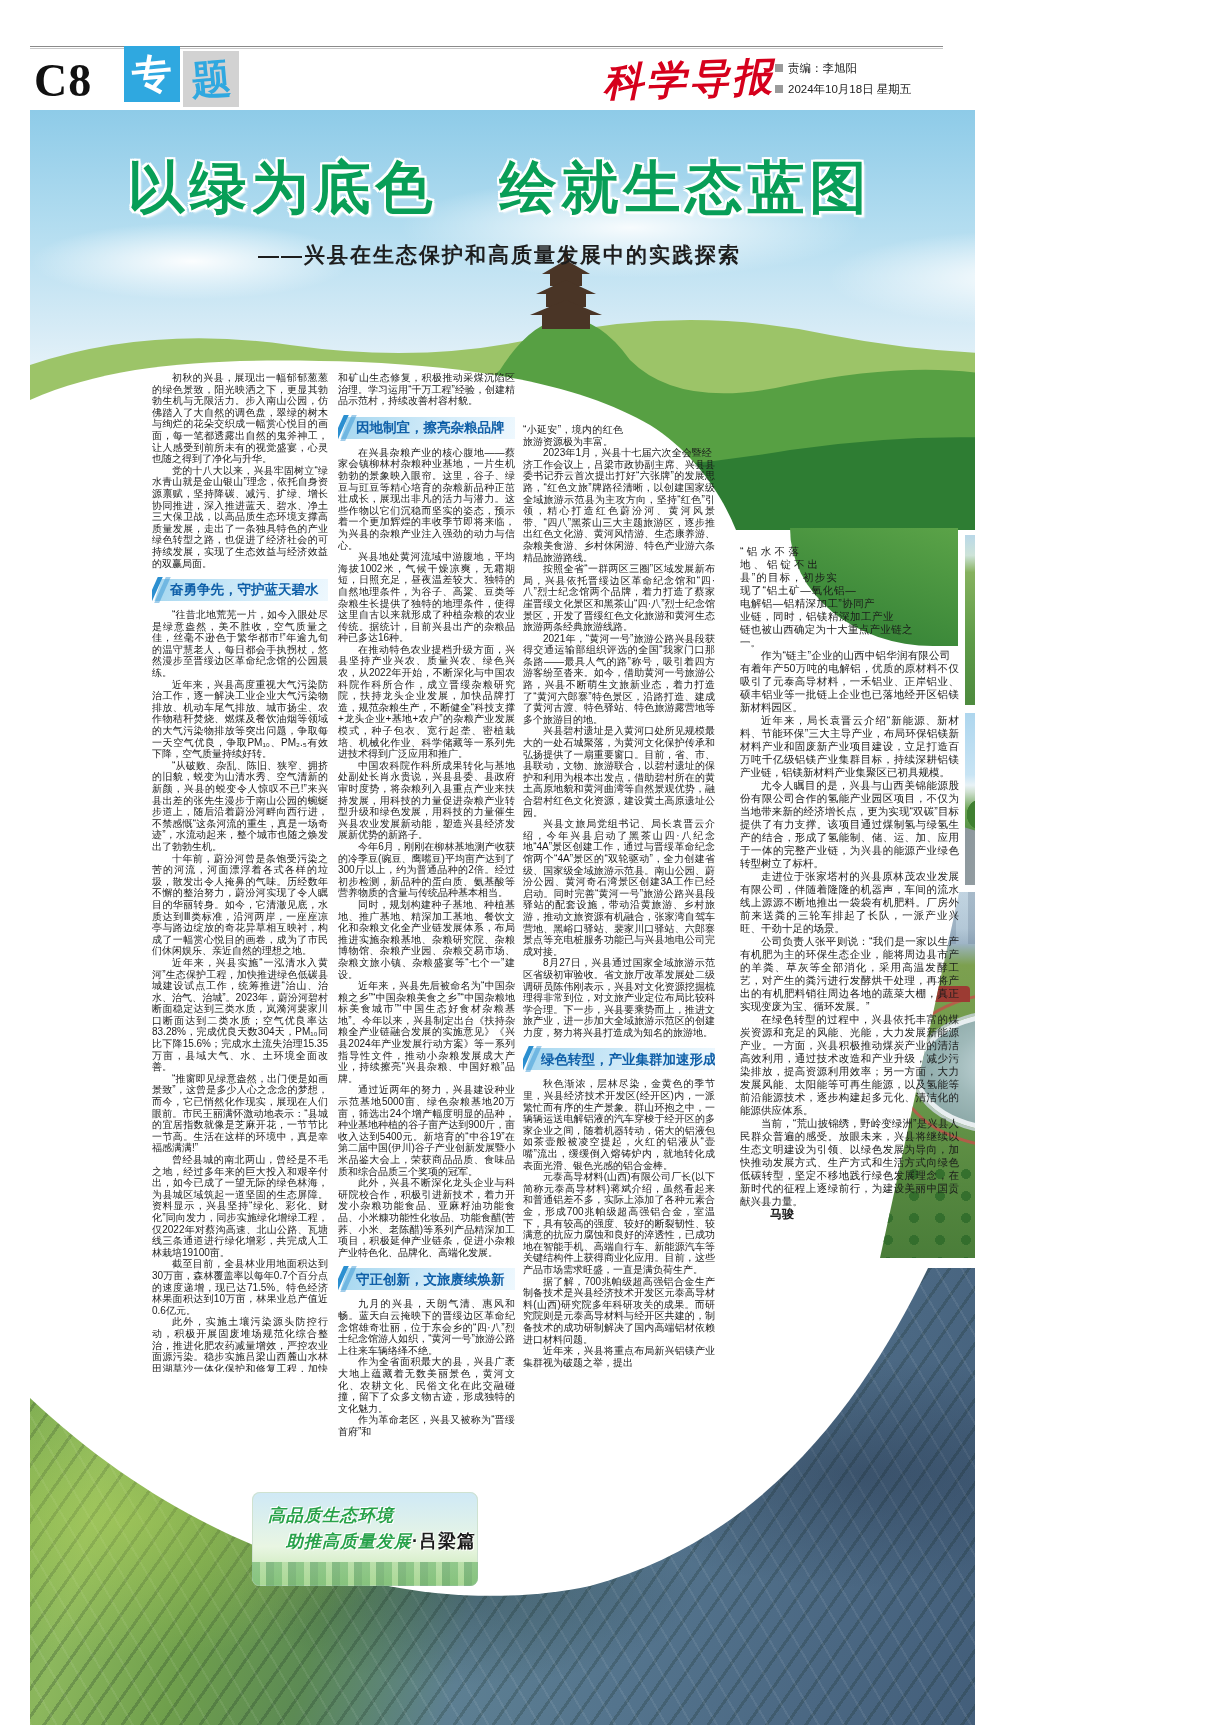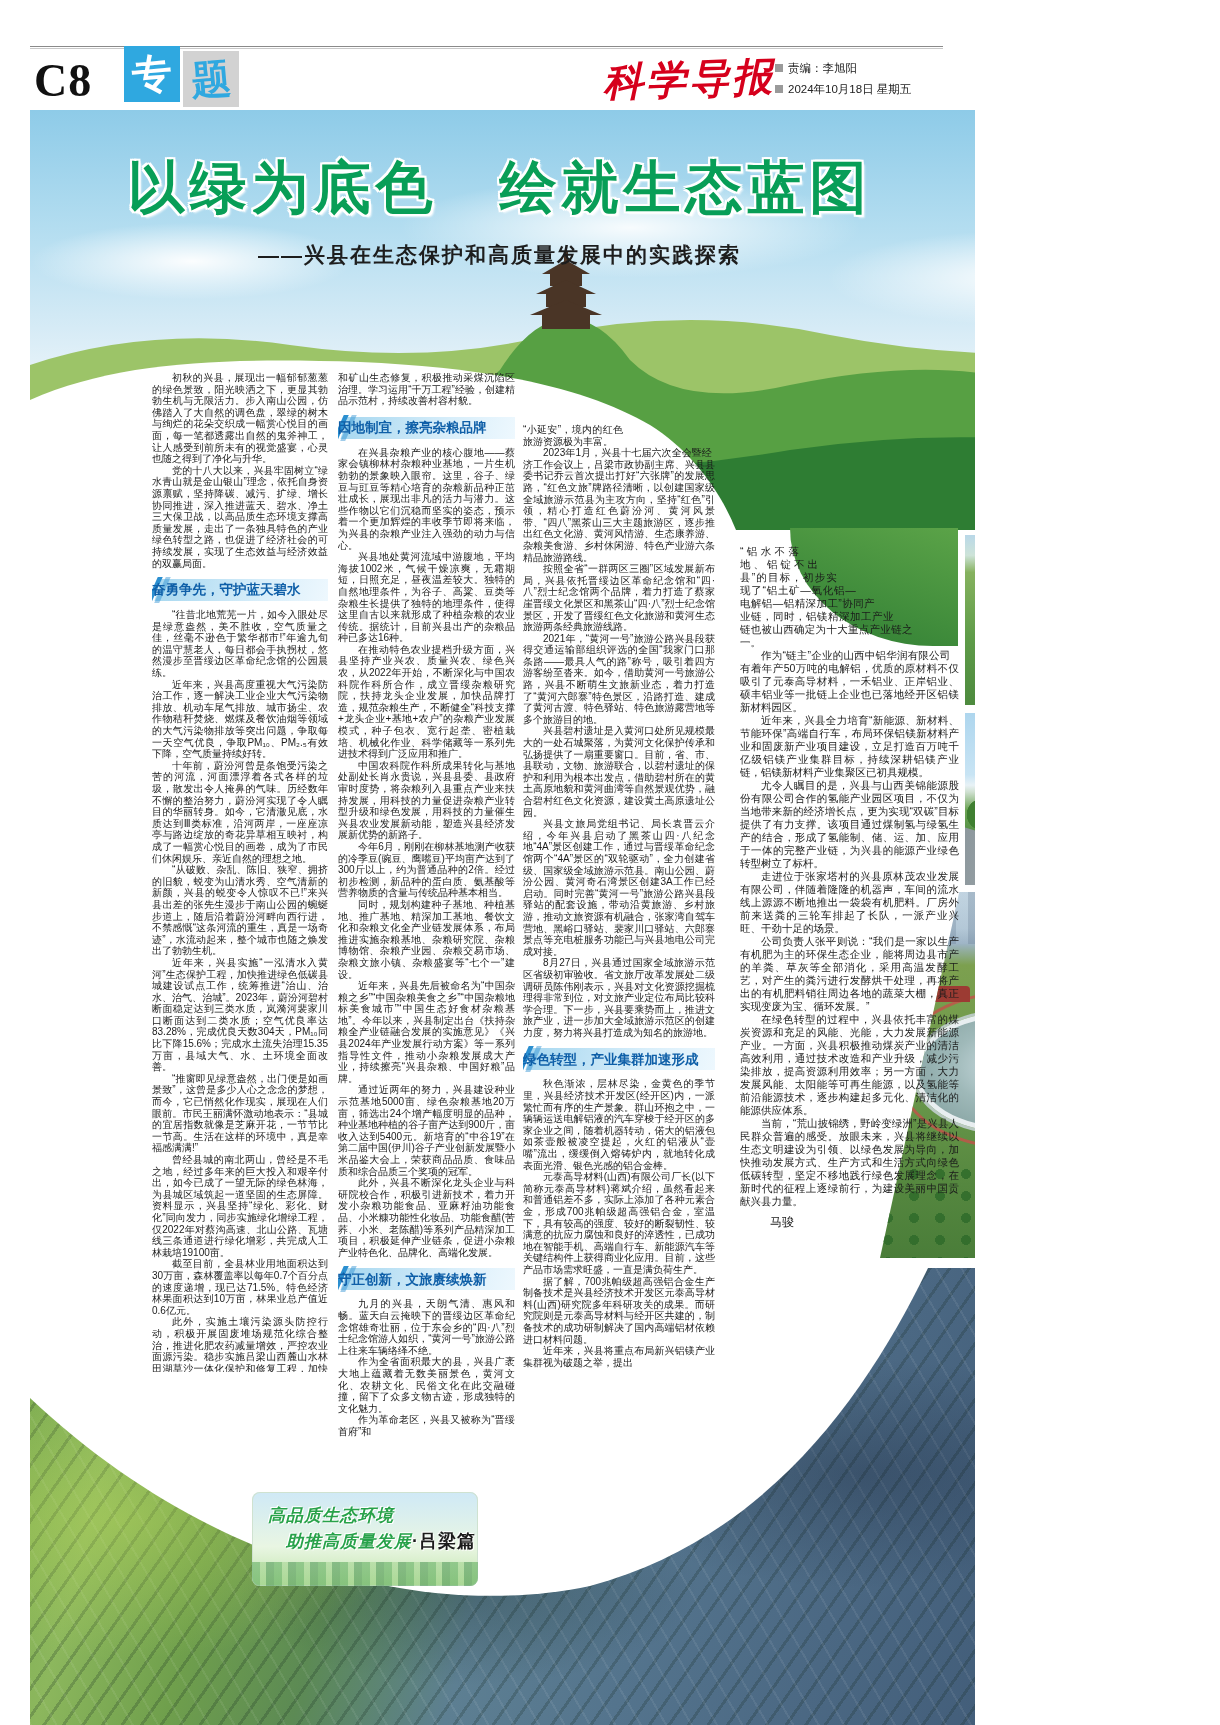--- a/index.html
+++ b/index.html
@@ -94,28 +94,28 @@
   .ph-bottom svg{position:absolute;left:0;top:0;width:100%;height:100%;}
 
   
   .col{position:absolute;z-index:3;font-size:10px;line-height:11.6px;overflow:hidden;text-align:justify;}
   #colA{left:152px;top:372px;width:176px;height:1000px;}
   #colB{left:338px;top:372px;width:177px;height:1118px;}
   #colC{left:523px;top:424px;width:192px;height:1100px;}
   #colD{left:740px;top:545px;width:219px;height:900px;font-size:10.5px;line-height:13px;}
   .para{margin:0;text-indent:2em;}
   .para.cont{text-indent:0;}
-  .para.byline{text-indent:2.5em;font-weight:normal;font-size:12px;margin-top:8px;}
+  .para.byline{text-indent:2.5em;font-weight:bold;font-size:12px;}
   .sec-head{position:relative;height:22px;margin:10px 0 8px;display:flex;align-items:center;}
   .sec-head::before{content:'';position:absolute;left:6px;right:-4px;top:0;bottom:0;
       background:linear-gradient(90deg,#a8d8f0,#d8eefa 60%,#eef8fe);transform:skewX(-18deg);}
   .sec-head::after{content:'';position:absolute;left:0;top:-2px;width:5px;height:26px;background:#2b8fd0;
       transform:skewX(-24deg);box-shadow:8px 0 0 rgba(43,143,208,.45);}
   .sec-head b{position:relative;z-index:1;color:#0f5fa8;font-weight:900;font-size:13.5px;
-      white-space:nowrap;}
+      padding-left:18px;white-space:nowrap;}
   .float-tr{float:right;width:160px;height:110px;shape-outside:polygon(0 0,100% 0,100% 100%);}
   .float-tr-sm{float:right;width:92px;height:24px;shape-outside:polygon(0 0,100% 0,100% 100%);}
   .float-br{float:right;width:150px;height:235px;shape-outside:polygon(100% 52%,100% 100%,0 100%);}
 
   
   .banner{position:absolute;left:252px;top:1492px;width:226px;height:94px;z-index:4;border-radius:8px;
       overflow:hidden;background:linear-gradient(180deg,#cfe9f6 0%,#e9f6e3 58%,#bfe3a8 100%);
       box-shadow:inset 0 0 0 1px #cfe2d0;}
   .banner::after{content:'';position:absolute;left:0;right:0;bottom:0;height:24px;opacity:.8;
       background:repeating-linear-gradient(90deg,rgba(90,170,90,.7) 0 8px,rgba(140,200,120,.5) 8px 14px,rgba(60,140,70,.65) 14px 22px);}
@@ -211,22 +211,22 @@
   </div>
 
   <div class="col" id="colA">
       <p class="para">初秋的兴县，展现出一幅郁郁葱葱的绿色景致，阳光映洒之下，更显其勃勃生机与无限活力。步入南山公园，仿佛踏入了大自然的调色盘，翠绿的树木与绚烂的花朵交织成一幅赏心悦目的画面，每一笔都透露出自然的鬼斧神工，让人感受到前所未有的视觉盛宴，心灵也随之得到了净化与升华。</p>
       <p class="para">党的十八大以来，兴县牢固树立“绿水青山就是金山银山”理念，依托自身资源禀赋，坚持降碳、减污、扩绿、增长协同推进，深入推进蓝天、碧水、净土三大保卫战，以高品质生态环境支撑高质量发展，走出了一条独具特色的产业绿色转型之路，也促进了经济社会的可持续发展，实现了生态效益与经济效益的双赢局面。</p>
       <div class="sec-head">
         <b>奋勇争先，守护蓝天碧水</b>
       </div>
       <p class="para">“往昔北地荒芜一片，如今入眼处尽是绿意盎然，美不胜收，空气质量之佳，丝毫不逊色于繁华都市!”年逾九旬的温守慧老人，每日都会手执拐杖，悠然漫步至晋绥边区革命纪念馆的公园晨练。</p>
       <p class="para">近年来，兴县高度重视大气污染防治工作，逐一解决工业企业大气污染物排放、机动车尾气排放、城市扬尘、农作物秸秆焚烧、燃煤及餐饮油烟等领域的大气污染物排放等突出问题，争取每一天空气优良，争取PM₁₀、PM₂.₅有效下降，空气质量持续好转。</p>
+      <p class="para">“从破败、杂乱、陈旧、狭窄、拥挤的旧貌，蜕变为山清水秀、空气清新的新颜，兴县的蜕变令人惊叹不已!”来兴县出差的张先生漫步于南山公园的蜿蜒步道上，随后沿着蔚汾河畔向西行进，不禁感慨“这条河流的重生，真是一场奇迹”，水流动起来，整个城市也随之焕发出了勃勃生机。</p>
       <p class="para">十年前，蔚汾河曾是条饱受污染之苦的河流，河面漂浮着各式各样的垃圾，散发出令人掩鼻的气味。历经数年不懈的整治努力，蔚汾河实现了令人瞩目的华丽转身。如今，它清澈见底，水质达到Ⅲ类标准，沿河两岸，一座座凉亭与路边绽放的奇花异草相互映衬，构成了一幅赏心悦目的画卷，成为了市民们休闲娱乐、亲近自然的理想之地。</p>
-      <p class="para">“从破败、杂乱、陈旧、狭窄、拥挤的旧貌，蜕变为山清水秀、空气清新的新颜，兴县的蜕变令人惊叹不已!”来兴县出差的张先生漫步于南山公园的蜿蜒步道上，随后沿着蔚汾河畔向西行进，不禁感慨“这条河流的重生，真是一场奇迹”，水流动起来，整个城市也随之焕发出了勃勃生机。</p>
       <p class="para">近年来，兴县实施“一泓清水入黄河”生态保护工程，加快推进绿色低碳县城建设试点工作，统筹推进“治山、治水、治气、治城”。2023年，蔚汾河碧村断面稳定达到三类水质，岚漪河裴家川口断面达到二类水质；空气优良率达83.28%，完成优良天数304天，PM₁₀同比下降15.6%；完成水土流失治理15.35万亩，县域大气、水、土环境全面改善。</p>
       <p class="para">“推窗即见绿意盎然，出门便是如画景致”，这曾是多少人心之念念的梦想，而今，它已悄然化作现实，展现在人们眼前。市民王丽满怀激动地表示：“县城的宜居指数就像是芝麻开花，一节节比一节高。生活在这样的环境中，真是幸福感满满!”</p>
       <p class="para">曾经县城的南北两山，曾经是不毛之地，经过多年来的巨大投入和艰辛付出，如今已成了一望无际的绿色林海，为县城区域筑起一道坚固的生态屏障。资料显示，兴县坚持“绿化、彩化、财化”同向发力，同步实施绿化增绿工程，仅2022年对蔡沟高速、北山公路、瓦塘线三条通道进行绿化增彩，共完成人工林栽培19100亩。</p>
       <p class="para">截至目前，全县林业用地面积达到30万亩，森林覆盖率以每年0.7个百分点的速度递增，现已达71.5%。特色经济林果面积达到10万亩，林果业总产值近0.6亿元。</p>
       <p class="para">此外，实施土壤污染源头防控行动，积极开展固废堆场规范化综合整治，推进化肥农药减量增效，严控农业面源污染。稳步实施吕梁山西麓山水林田湖草沙一体化保护和修复工程，加快植被恢复</p>
     </div>
   <div class="col" id="colB">
       <p class="para cont">和矿山生态修复，积极推动采煤沉陷区治理。学习运用“千万工程”经验，创建精品示范村，持续改善村容村貌。</p>
       <div class="sec-head">
         <b>因地制宜，擦亮杂粮品牌</b>
@@ -259,21 +259,21 @@
         <b>绿色转型，产业集群加速形成</b>
       </div>
       <p class="para">秋色渐浓，层林尽染，金黄色的季节里，兴县经济技术开发区(经开区)内，一派繁忙而有序的生产景象。群山环抱之中，一辆辆运送电解铝液的汽车穿梭于经开区的多家企业之间，随着机器转动，偌大的铝液包如茶壶般被凌空提起，火红的铝液从“壶嘴”流出，缓缓倒入熔铸炉内，就地转化成表面光滑、银色光感的铝合金棒。</p>
       <p class="para">元泰高导材料(山西)有限公司厂长(以下简称元泰高导材料)蒋斌介绍，虽然看起来和普通铝差不多，实际上添加了各种元素合金，形成700兆帕级超高强铝合金，室温下，具有较高的强度、较好的断裂韧性、较满意的抗应力腐蚀和良好的淬透性，已成功地在智能手机、高端自行车、新能源汽车等关键结构件上获得商业化应用。目前，这些产品市场需求旺盛，一直是满负荷生产。</p>
       <p class="para">据了解，700兆帕级超高强铝合金生产制备技术是兴县经济技术开发区元泰高导材料(山西)研究院多年科研攻关的成果。而研究院则是元泰高导材料与经开区共建的，制备技术的成功研制解决了国内高端铝材依赖进口材料问题。</p>
       <p class="para">近年来，兴县将重点布局新兴铝镁产业集群视为破题之举，提出</p>
     </div>
   <div class="col" id="colD">
       <p class="para cont"><span class="float-tr"></span>“铝水不落地、铝锭不出县”的目标，初步实现了“铝土矿—氧化铝—电解铝—铝精深加工”协同产业链，同时，铝镁精深加工产业链也被山西确定为十大重点产业链之一。</p>
       <p class="para">作为“链主”企业的山西中铝华润有限公司有着年产50万吨的电解铝，优质的原材料不仅吸引了元泰高导材料，一禾铝业、正岸铝业、硕丰铝业等一批链上企业也已落地经开区铝镁新材料园区。</p>
-      <p class="para">近年来，兴县全力培育“新能源、新材料、节能环保”高端自行车，布局环保铝镁新材料产业和固废新产业项目建设，立足打造百万吨千亿级铝镁产业集群目标，持续深耕铝镁产业链，铝镁新材料产业集聚区已初具规模。</p>
+      <p class="para">近年来，局长袁晋云介绍“新能源、新材料、节能环保”三大主导产业，布局环保铝镁新材料产业和固废新产业项目建设，立足打造百万吨千亿级铝镁产业集群目标，持续深耕铝镁产业链，铝镁新材料产业集聚区已初具规模。</p>
       <p class="para">尤令人瞩目的是，兴县与山西美锦能源股份有限公司合作的氢能产业园区项目，不仅为当地带来新的经济增长点，更为实现“双碳”目标提供了有力支撑。该项目通过煤制氢与绿氢生产的结合，形成了氢能制、储、运、加、应用于一体的完整产业链，为兴县的能源产业绿色转型树立了标杆。</p>
       <p class="para">走进位于张家塔村的兴县原林茂农业发展有限公司，伴随着隆隆的机器声，车间的流水线上源源不断地推出一袋袋有机肥料。厂房外前来送粪的三轮车排起了长队，一派产业兴旺、干劲十足的场景。</p>
       <p class="para">公司负责人张平则说：“我们是一家以生产有机肥为主的环保生态企业，能将周边县市产的羊粪、草灰等全部消化，采用高温发酵工艺，对产生的粪污进行发酵烘干处理，再将产出的有机肥料销往周边各地的蔬菜大棚，真正实现变废为宝、循环发展。”</p>
       <p class="para">在绿色转型的过程中，兴县依托丰富的煤炭资源和充足的风能、光能，大力发展新能源产业。一方面，兴县积极推动煤炭产业的清洁高效利用，通过技术改造和产业升级，减少污染排放，提高资源利用效率；另一方面，大力发展风能、太阳能等可再生能源，以及氢能等前沿能源技术，逐步构建起多元化、清洁化的能源供应体系。</p>
       <p class="para"><span class="float-br"></span>当前，“荒山披锦绣，野岭变绿洲”是兴县人民群众普遍的感受。放眼未来，兴县将继续以生态文明建设为引领、以绿色发展为导向，加快推动发展方式、生产方式和生活方式向绿色低碳转型，坚定不移地践行绿色发展理念，在新时代的征程上逐绿前行，为建设美丽中国贡献兴县力量。</p>
       <p class="para byline">马骏</p>
     </div>
 
   <div class="banner">
     <div class="bn1">高品质生态环境</div>

